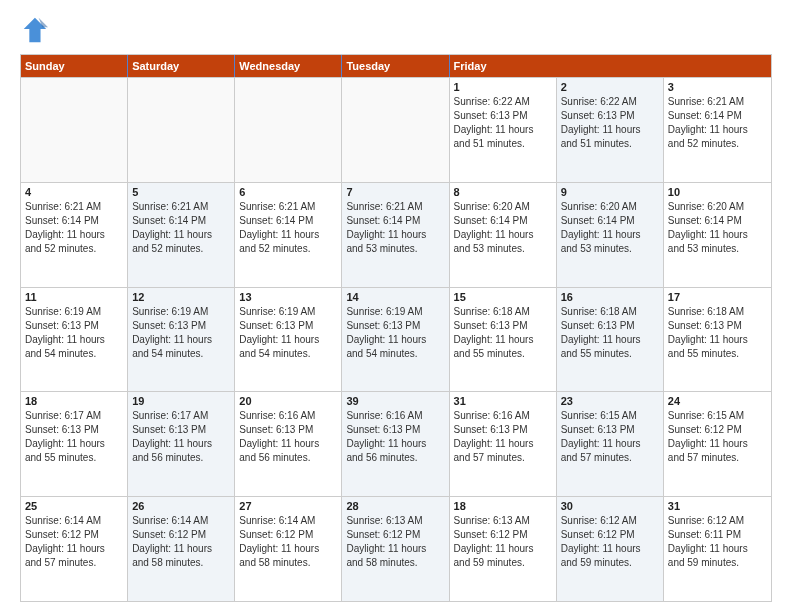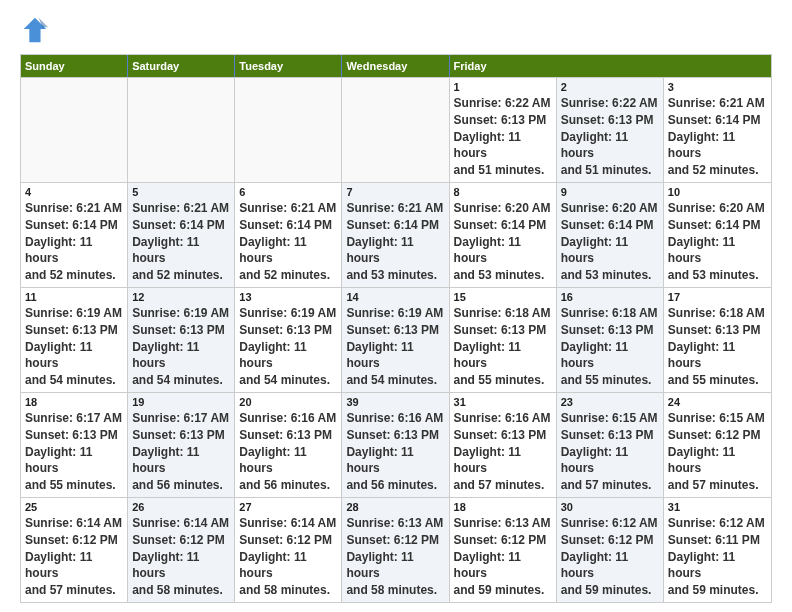--- a/index.html
+++ b/index.html
@@ -57,21 +57,21 @@
     }
     .calendar {
       flex: 1;
       display: flex;
       flex-direction: column;
       border: 1px solid #ccc;
     }
     .cal-header {
       display: grid;
       grid-template-columns: repeat(7, 1fr);
-      background: #4d7c0f;
+      background: #c2410c;
     }
     .cal-header-cell {
       color: #fff;
       font-size: 11px;
       font-weight: bold;
       padding: 5px 4px;
       text-align: left;
       border-right: 1px solid #5580cc;
     }
     .cal-header-cell:last-child { border-right: none; }
@@ -99,24 +99,23 @@
     .cal-cell:last-child { border-right: none; }
     .cal-cell.empty { background: #f9f9f9; }
     .cal-cell.shaded { background: #f0f4f8; }
     .day-num {
       font-size: 11px;
       font-weight: bold;
       color: #222;
       margin-bottom: 2px;
     }
     .cell-text {
-      font-size: 12px;
+      font-size: 10px;
       color: #333;
       line-height: 1.4;
-      font-weight: bold;
     }
   </style>
 </head>
 <body>
 
 <div class="page">
   <div class="header">
     <div class="logo">
       <svg class="logo-icon" viewBox="0 0 30 30">
         <polygon points="16,2 28,14 22,14 22,28 10,28 10,14 4,14" fill="#4a90d9"></polygon>
@@ -130,22 +129,22 @@
     <div class="title-block">
       <h1></h1>
       <h2></h2>
     </div>
   </div>
 
   <div class="calendar">
     <div class="cal-header">
     <div class="cal-header-cell">Sunday</div>
         <div class="cal-header-cell">Saturday</div>
+        <div class="cal-header-cell">Wednesday</div>
         <div class="cal-header-cell">Tuesday</div>
-        <div class="cal-header-cell">Wednesday</div>
         <div class="cal-header-cell">Friday</div>
       </div>
     <div class="cal-body">
     <div class="cal-row">
           <div class="cal-cell empty"></div>
           <div class="cal-cell empty"></div>
           <div class="cal-cell empty"></div>
           <div class="cal-cell empty"></div>
           <div class="cal-cell">
             <div class="day-num">1</div>

